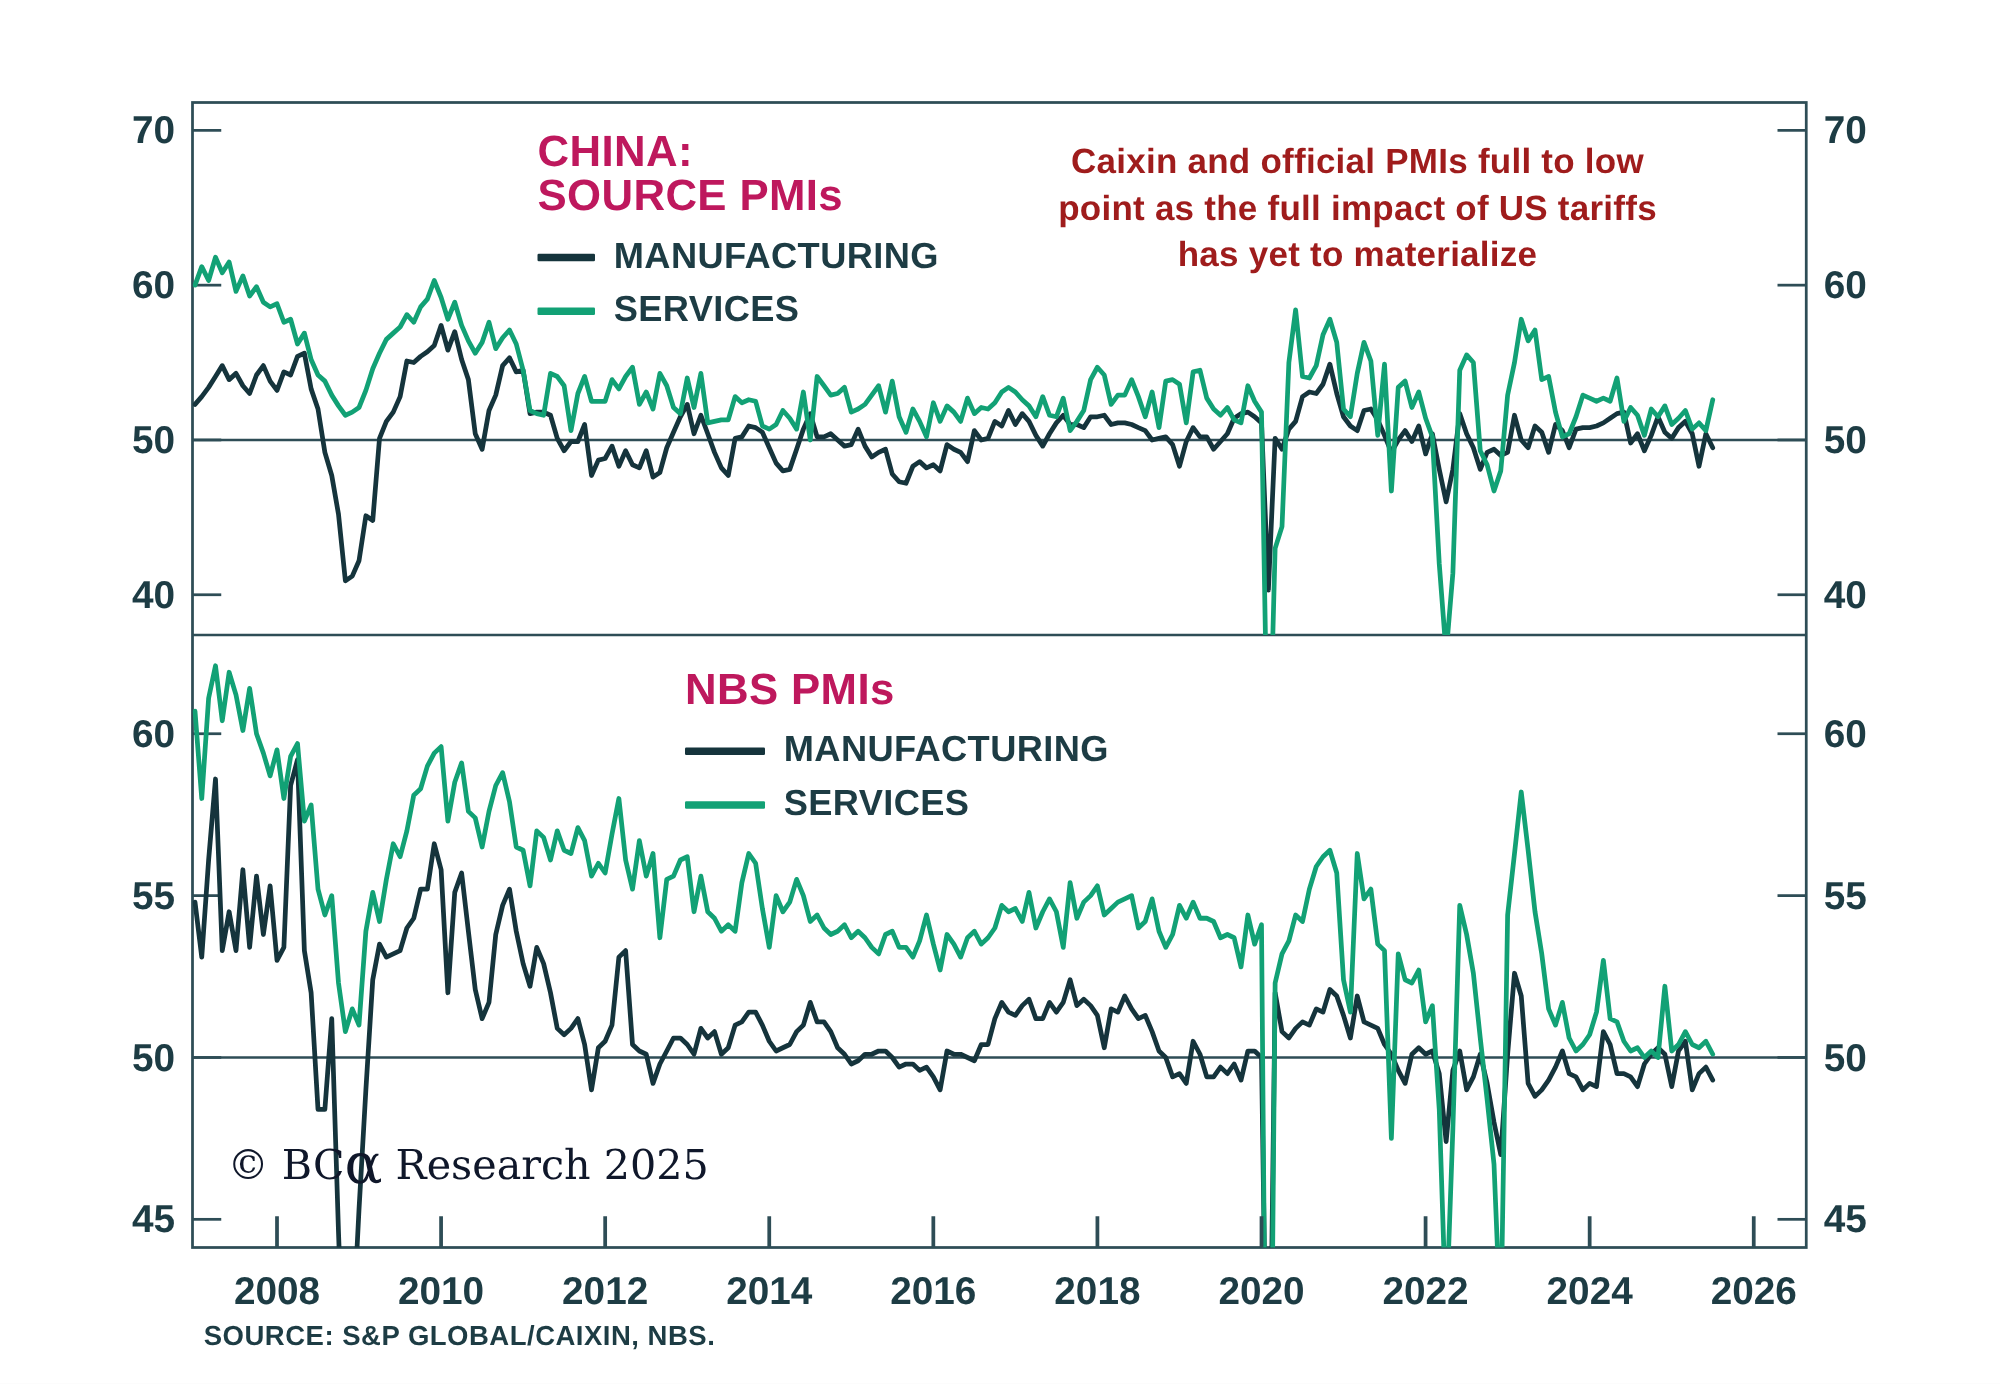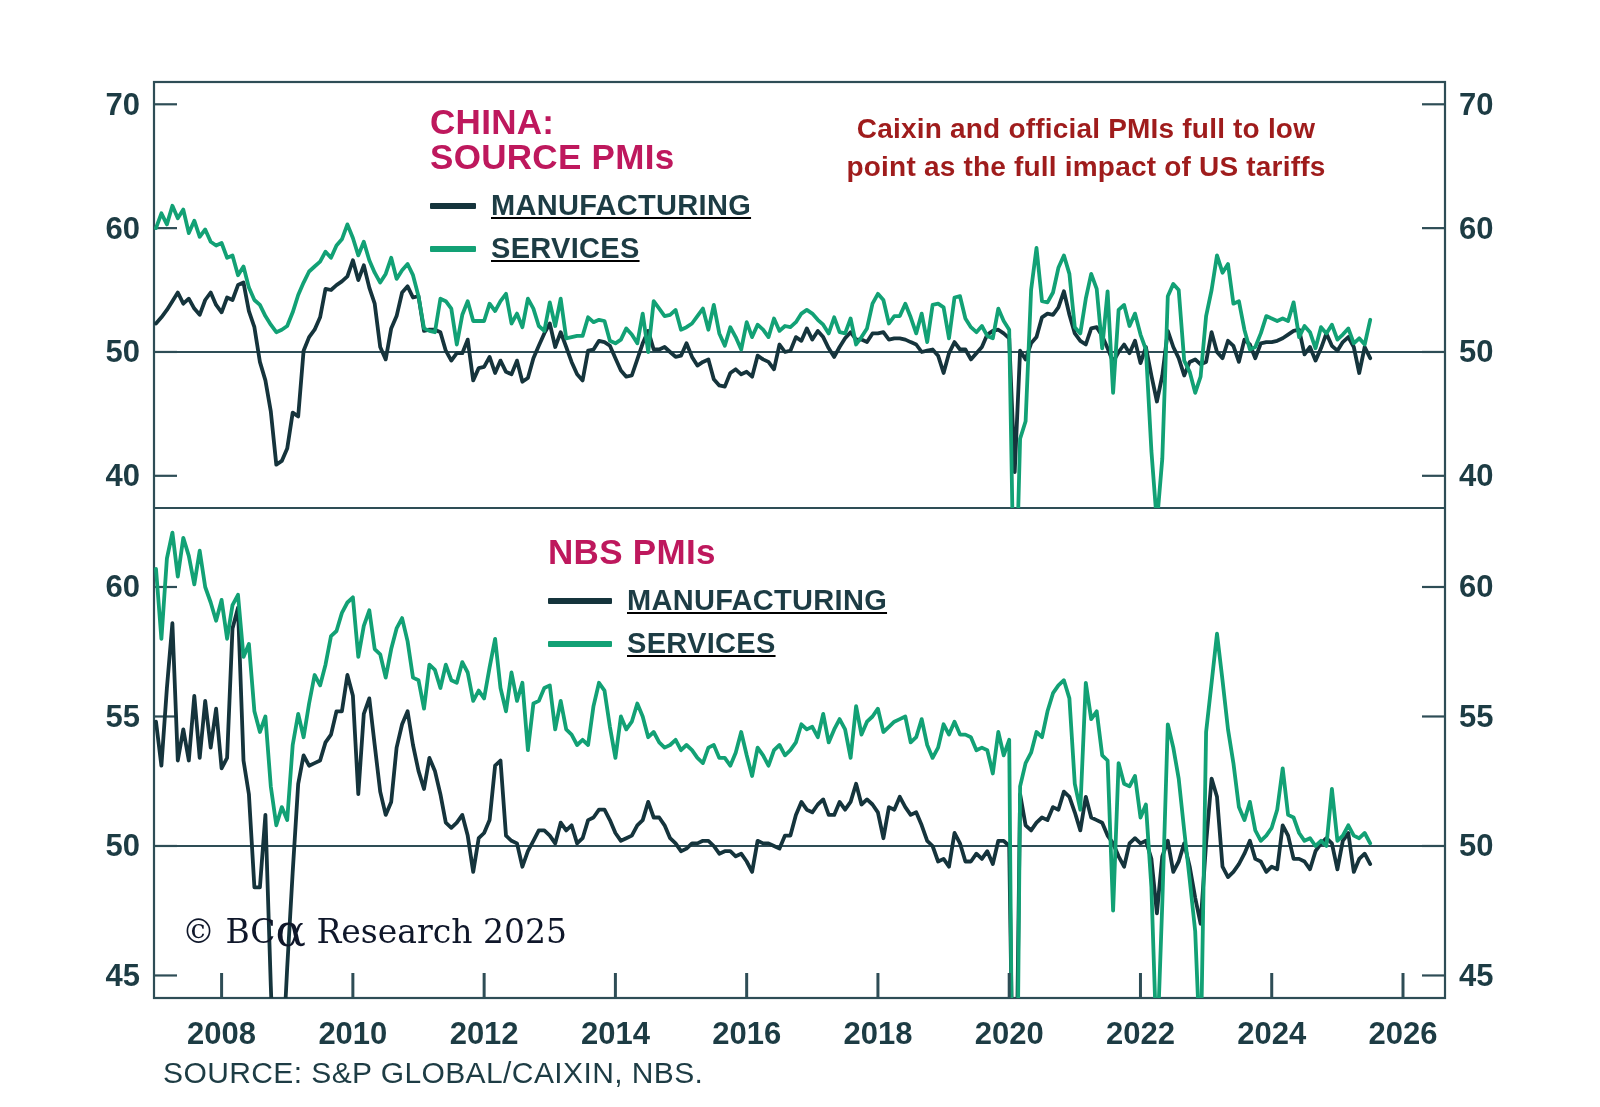--- a/index.html
+++ b/index.html
@@ -2,33 +2,33 @@
 <html><head>
 <meta charset="utf-8">
 <style>
   html,body{margin:0;padding:0;background:#f6f7f7;}
   #stage{position:relative;width:1600px;height:1107px;background:#ffffff;overflow:hidden;
          font-family:"Liberation Sans", sans-serif;}
   #plot{position:absolute;left:0;top:0;}
   .overlay{position:absolute;}
   .legend-title{font-size:35px;font-weight:700;color:#be185d;line-height:35px;letter-spacing:.3px;}
   .legend-rows{margin-top:10px;}
-  .legend-row{display:flex;align-items:center;height:43px;text-decoration:underline;}
+  .legend-row{display:flex;align-items:center;height:43px;}
   .swatch{height:6px;border-radius:1px;margin-right:15px;flex:0 0 auto;}
   .swatch.short{width:46px;}
   .swatch.long{width:64px;}
   .legend-label{font-size:29px;font-weight:600;color:#1d3c44;letter-spacing:.3px;}
   #legend-caixin{left:430px;top:104px;}
   #legend-nbs{left:548px;top:534px;}
   #annotation{left:816px;top:110px;width:540px;text-align:center;
               font-size:28px;font-weight:600;line-height:37.5px;letter-spacing:.2px;}
   #watermark{left:182px;top:912px;font-family:"DejaVu Serif", serif;font-size:33px;color:#0f172a;
              white-space:nowrap;}
   #watermark .alpha{font-size:45px;line-height:0;vertical-align:-3px;}
-  #source{left:163px;top:1056px;font-size:30px;font-weight:400;color:#1d3c44;letter-spacing:.4px;}
+  #source{left:163px;top:1056px;font-size:22px;font-weight:700;color:#1d3c44;letter-spacing:.4px;}
   text{font-family:"Liberation Sans", sans-serif;}
 </style>
 </head>
 <body>
 
 <div id="stage">
 
   <svg id="plot" width="1600" height="1107" viewBox="0 0 1600 1107">
       <defs>
         <clipPath id="clip0">
@@ -111,20 +111,21 @@
       <div class="legend-row">
         <span class="swatch short" style="background: rgb(18, 161, 117);"></span>
         <span class="legend-label">SERVICES</span>
       </div>
     </div>
   </div>
 
   <div class="overlay" id="annotation" style="color: rgb(159, 28, 28);">
     <div>Caixin and official PMIs full to low</div>
     <div>point as the full impact of US tariffs</div>
+    <div>has yet to materialize</div>
   </div>
 
   <div class="overlay" id="legend-nbs">
     <div class="legend-title">NBS PMIs</div>
     <div class="legend-rows">
       <div class="legend-row">
         <span class="swatch long" style="background: rgb(21, 52, 60);"></span>
         <span class="legend-label">MANUFACTURING</span>
       </div>
       <div class="legend-row">

